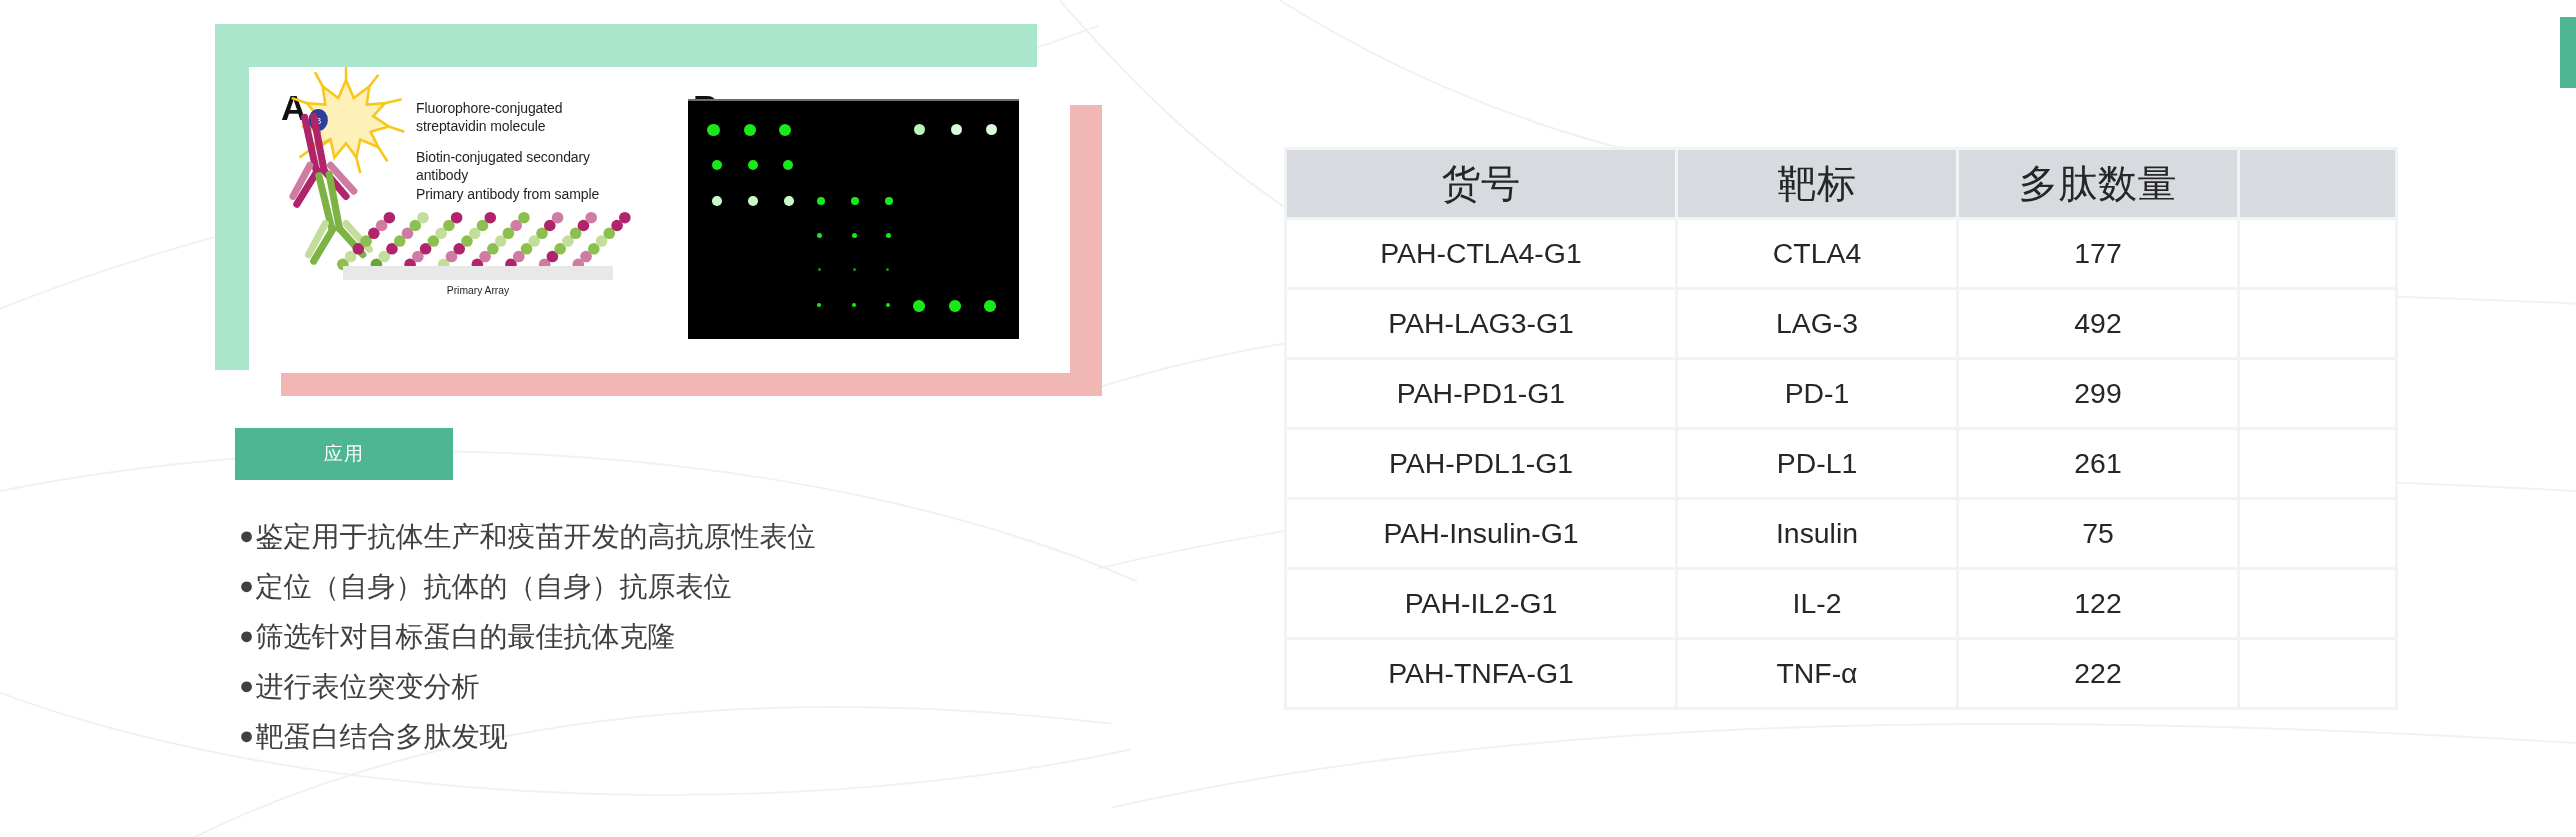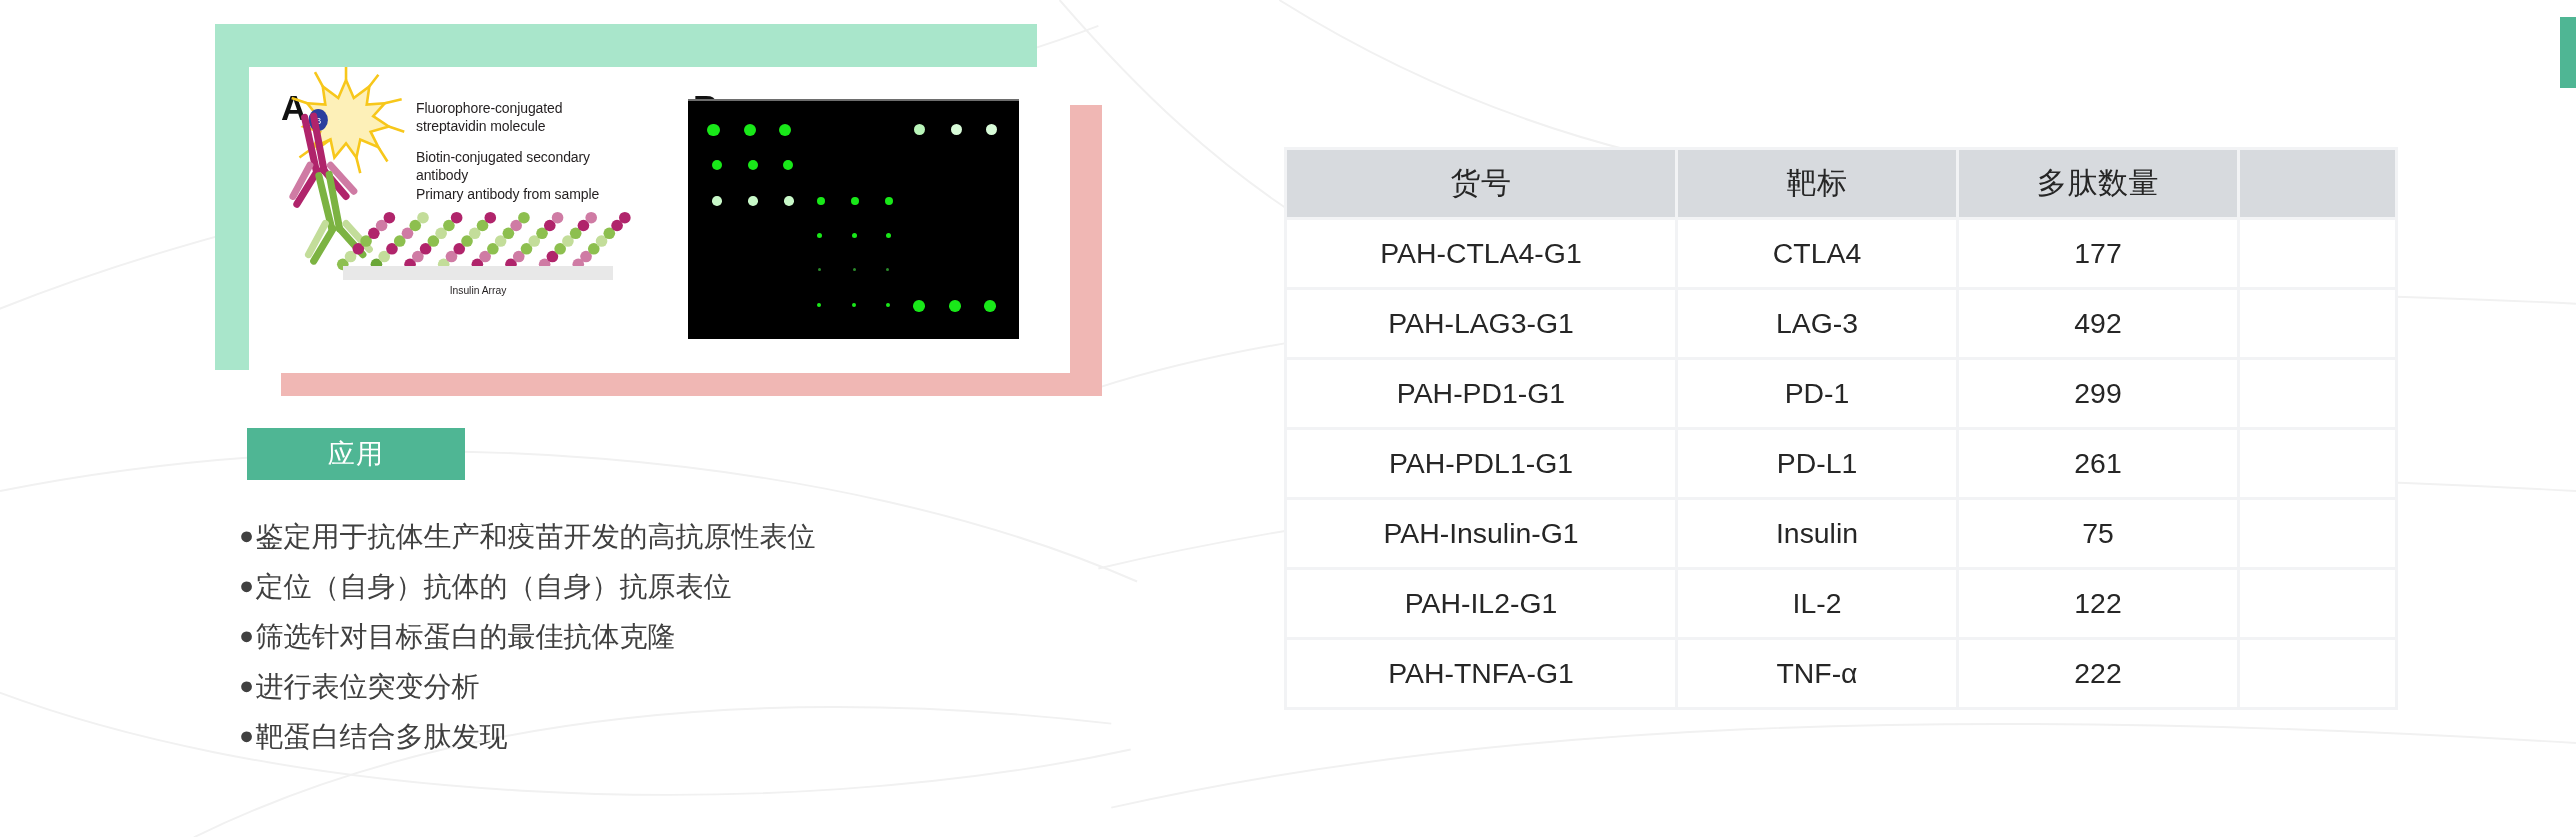--- a/index.html
+++ b/index.html
@@ -127,23 +127,23 @@
     color: #ffffff;
     font-family: "Liberation Sans", "DejaVu Sans", sans-serif;
     font-weight: 400;
     display: flex;
     align-items: center;
     justify-content: center;
     letter-spacing: 1.3px;
     z-index: 5;
   }
   #badge-application {
-    left: 247px; top: 428px;
+    left: 235px; top: 428px;
     width: 218px; height: 52px;
-    font-size: 27px;
+    font-size: 19px;
   }
   #badge-product {
     left: 1294px; top: 17.4px;
     width: 279px; height: 71px;
     font-size: 35px;
   }
 
   
   #bullet-list {
     position: absolute;
@@ -188,21 +188,21 @@
     font-family: "Liberation Sans", "DejaVu Sans", sans-serif;
     text-align: center;
     color: #262626;
     font-weight: 400;
     padding: 0;
     height: 67px;
     vertical-align: middle;
   }
   #product-table th {
     background: #d7dade;
-    font-size: 30px;
+    font-size: 39px;
     letter-spacing: 0.6px;
   }
   #product-table td {
     background: #ffffff;
     font-size: 28.4px;
   }
   .col-code   { width: 388px; }
   .col-target { width: 278px; }
   .col-count  { width: 278px; }
   .col-extra  { width: 155px; }
@@ -352,21 +352,21 @@
             </g>
           </g>
         </svg>
 
         <div class="diag-label" id="lab-fluor">Fluorophore-conjugated
 streptavidin molecule</div>
         <div class="diag-label" id="lab-biotin">Biotin-conjugated secondary antibody</div>
         <div class="diag-label" id="lab-primary">Primary antibody from sample</div>
 
         <div class="array-bar"></div>
-        <div class="array-caption">Insulin Array</div>
+        <div class="array-caption">Primary Array</div>
       </div>
 
       <div class="microarray">
         <span class="dot" style="left:19.4px;  top:22.6px;  width:12.3px; height:12.3px;"></span>
         <span class="dot" style="left:56px;  top:22.6px;  width:12.3px; height:12.3px;"></span>
         <span class="dot" style="left:91px; top:22.6px;  width:12.3px; height:12.3px;"></span>
         <span class="dot" style="left:226px; top:23px;  width:11px; height:11px; background:#b9f5b9;"></span>
         <span class="dot" style="left:263px; top:23px;  width:11px; height:11px; background:#d8fbd8;"></span>
         <span class="dot" style="left:298px; top:23px;  width:11px; height:11px; background:#d8fbd8;"></span>
 

